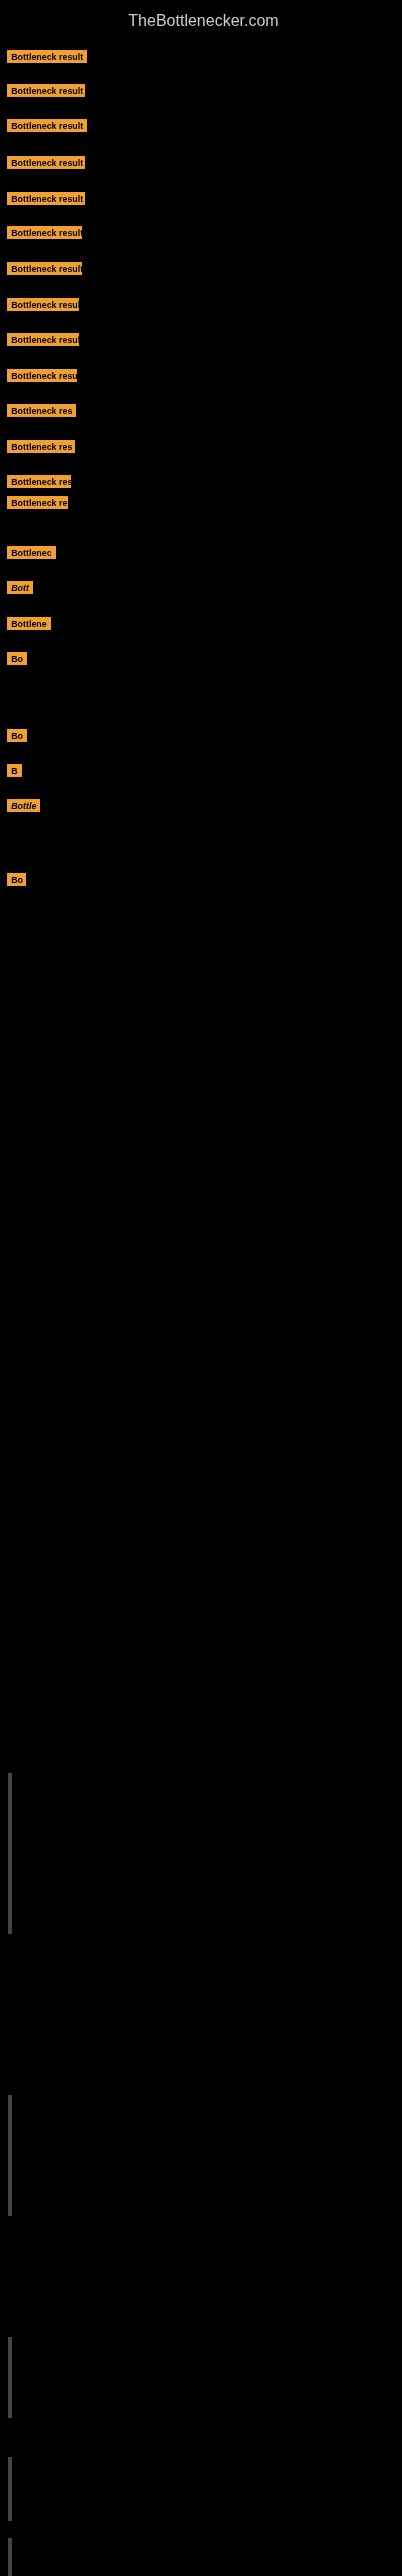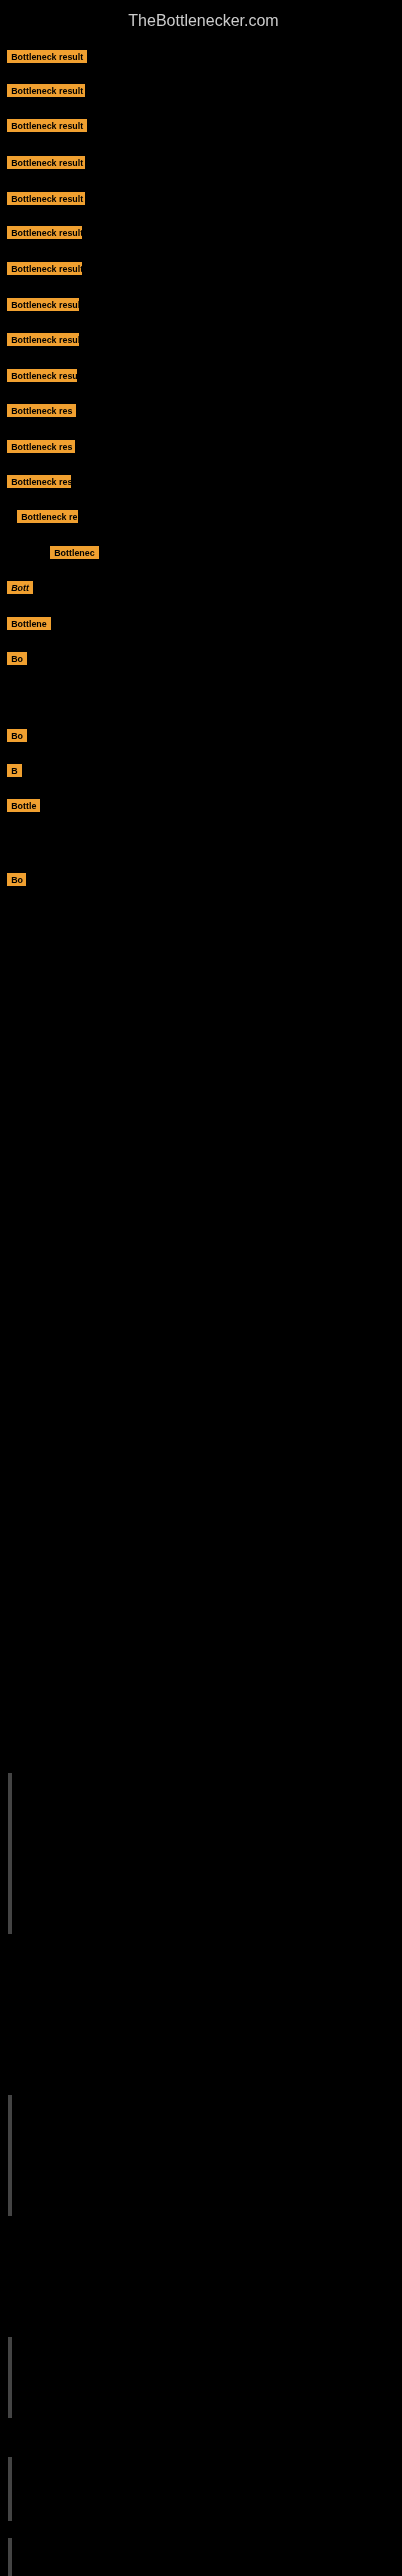--- a/index.html
+++ b/index.html
@@ -61,28 +61,28 @@
     <div class="row" style="top: 152px; left: 3.2px;"><span class="bottleneck-badge" style="max-width: 78px; overflow: hidden; display: inline-block; white-space: nowrap;">Bottleneck result</span></div>
     <div class="row" style="top: 188px; left: 3.2px;"><span class="bottleneck-badge" style="max-width: 78px; overflow: hidden; display: inline-block; white-space: nowrap;">Bottleneck result</span></div>
     <div class="row" style="top: 222px; left: 3.2px;"><span class="bottleneck-badge" style="max-width: 75px; overflow: hidden; display: inline-block; white-space: nowrap;">Bottleneck result</span></div>
     <div class="row" style="top: 258px; left: 3.2px;"><span class="bottleneck-badge" style="max-width: 75px; overflow: hidden; display: inline-block; white-space: nowrap;">Bottleneck result</span></div>
     <div class="row" style="top: 294px; left: 3.2px;"><span class="bottleneck-badge" style="max-width: 72px; overflow: hidden; display: inline-block; white-space: nowrap;">Bottleneck result</span></div>
     <div class="row" style="top: 329px; left: 3.2px;"><span class="bottleneck-badge" style="max-width: 72px; overflow: hidden; display: inline-block; white-space: nowrap;">Bottleneck result</span></div>
     <div class="row" style="top: 365px; left: 3.2px;"><span class="bottleneck-badge" style="max-width: 70px; overflow: hidden; display: inline-block; white-space: nowrap;">Bottleneck result</span></div>
     <div class="row" style="top: 400px; left: 3.2px;"><span class="bottleneck-badge" style="max-width: 70px; overflow: hidden; display: inline-block; white-space: nowrap;">Bottleneck res</span></div>
     <div class="row" style="top: 436px; left: 3.2px;"><span class="bottleneck-badge" style="max-width: 68px; overflow: hidden; display: inline-block; white-space: nowrap;">Bottleneck res</span></div>
     <div class="row" style="top: 471px; left: 3.2px;"><span class="bottleneck-badge" style="max-width: 64px; overflow: hidden; display: inline-block; white-space: nowrap;">Bottleneck res</span></div>
-    <div class="row" style="top: 506px; left: 3.2px; margin-left: 10px;"><span class="bottleneck-badge" style="max-width: 61px; overflow: hidden; display: inline-block; white-space: nowrap;">Bottleneck re</span></div>
-    <div class="row" style="top: 542px; left: 3.2px;"><span class="bottleneck-badge" style="max-width: 55px; overflow: hidden; display: inline-block; white-space: nowrap; margin-left: 43px;">Bottlenec</span></div>
+    <div class="row" style="top: 492px; left: 3.2px;"><span class="bottleneck-badge" style="max-width: 61px; overflow: hidden; display: inline-block; white-space: nowrap;">Bottleneck re</span></div>
+    <div class="row" style="top: 542px; left: 3.2px;"><span class="bottleneck-badge" style="max-width: 55px; overflow: hidden; display: inline-block; white-space: nowrap;">Bottlenec</span></div>
     <div class="row" style="top: 577px; left: 3.2px;"><span class="bottleneck-badge" style="max-width: 44px; overflow: hidden; display: inline-block; white-space: nowrap; font-style: italic;">Bott</span></div>
     <div class="row" style="top: 613px; left: 3.2px;"><span class="bottleneck-badge" style="max-width: 52px; overflow: hidden; display: inline-block; white-space: nowrap; text-align: right;">Bottlene</span></div>
     <div class="row" style="top: 648px; left: 3.2px;"><span class="bottleneck-badge" style="max-width: 24px; overflow: hidden; display: inline-block; white-space: nowrap;">Bo</span></div>
     <div class="row" style="top: 725px; left: 3.2px;"><span class="bottleneck-badge" style="max-width: 24px; overflow: hidden; display: inline-block; white-space: nowrap;">Bo</span></div>
     <div class="row" style="top: 760px; left: 3.2px;"><span class="bottleneck-badge" style="max-width: 14.5px; overflow: hidden; display: inline-block; white-space: nowrap;">B</span></div>
-    <div class="row" style="top: 795px; left: 3.2px;"><span class="bottleneck-badge" style="max-width: 42px; overflow: hidden; display: inline-block; white-space: nowrap;">Bottle</span></div>
+    <div class="row" style="top: 795px; left: 3.2px;"><span class="bottleneck-badge" style="max-width: 42px; overflow: hidden; display: inline-block; white-space: nowrap; font-style: italic;">Bottle</span></div>
     <div class="row" style="top: 869px; left: 3.2px;"><span class="bottleneck-badge" style="max-width: 19.3px; overflow: hidden; display: inline-block; white-space: nowrap;">Bo</span></div>
   </div>
 <div id="lines-container">
     <div class="vertical-line" style="left: 6.4px; top: 1771px; height: 161px;"></div>
     <div class="vertical-line" style="left: 6.4px; top: 2093px; height: 121px;"></div>
     <div class="vertical-line" style="left: 6.4px; top: 2335px; height: 81px;"></div>
     <div class="vertical-line" style="left: 6.4px; top: 2455px; height: 64px;"></div>
     <div class="vertical-line" style="left: 6.4px; top: 2536px; height: 40px;"></div>
   </div>
 

